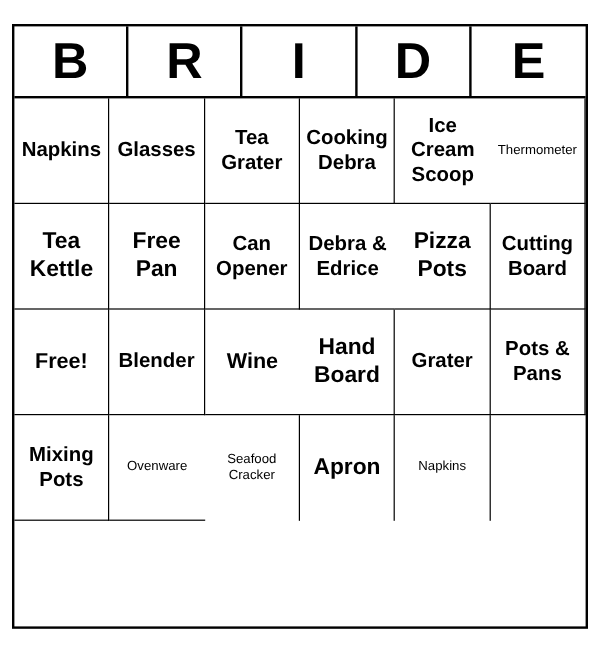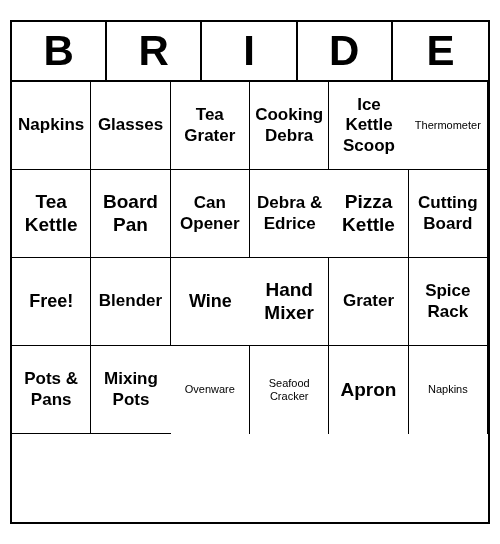--- a/index.html
+++ b/index.html
@@ -111,60 +111,57 @@
       <div class="bingo-cell">
         <span class="cell-text medium">Glasses</span>
       </div>
       <div class="bingo-cell">
         <span class="cell-text medium">Tea Grater</span>
       </div>
       <div class="bingo-cell">
         <span class="cell-text medium">Cooking Debra</span>
       </div>
       <div class="bingo-cell">
-        <span class="cell-text medium">Ice Kettle Scoop</span>
+        <span class="cell-text medium">Ice Cream Scoop</span>
       </div>
       <div class="bingo-cell">
         <span class="cell-text small">Thermometer</span>
       </div>
       <div class="bingo-cell">
         <span class="cell-text large">Tea Kettle</span>
       </div>
       <div class="bingo-cell">
-        <span class="cell-text large">Board Pan</span>
+        <span class="cell-text large">Free Pan</span>
       </div>
       <div class="bingo-cell">
         <span class="cell-text medium">Can Opener</span>
       </div>
       <div class="bingo-cell">
         <span class="cell-text medium">Debra &amp; Edrice</span>
       </div>
       <div class="bingo-cell">
-        <span class="cell-text large">Pizza Kettle</span>
+        <span class="cell-text large">Pizza Pots</span>
       </div>
       <div class="bingo-cell">
         <span class="cell-text medium">Cutting Board</span>
       </div>
       <div class="bingo-cell">
         <span class="cell-text xlarge">Free!</span>
       </div>
       <div class="bingo-cell">
         <span class="cell-text medium">Blender</span>
       </div>
       <div class="bingo-cell">
         <span class="cell-text xlarge">Wine</span>
       </div>
       <div class="bingo-cell">
-        <span class="cell-text large">Hand Mixer</span>
+        <span class="cell-text large">Hand Board</span>
       </div>
       <div class="bingo-cell">
         <span class="cell-text medium">Grater</span>
-      </div>
-      <div class="bingo-cell">
-        <span class="cell-text medium">Spice Rack</span>
       </div>
       <div class="bingo-cell">
         <span class="cell-text medium">Pots &amp; Pans</span>
       </div>
       <div class="bingo-cell">
         <span class="cell-text medium">Mixing Pots</span>
       </div>
       <div class="bingo-cell">
         <span class="cell-text small">Ovenware</span>
       </div>

